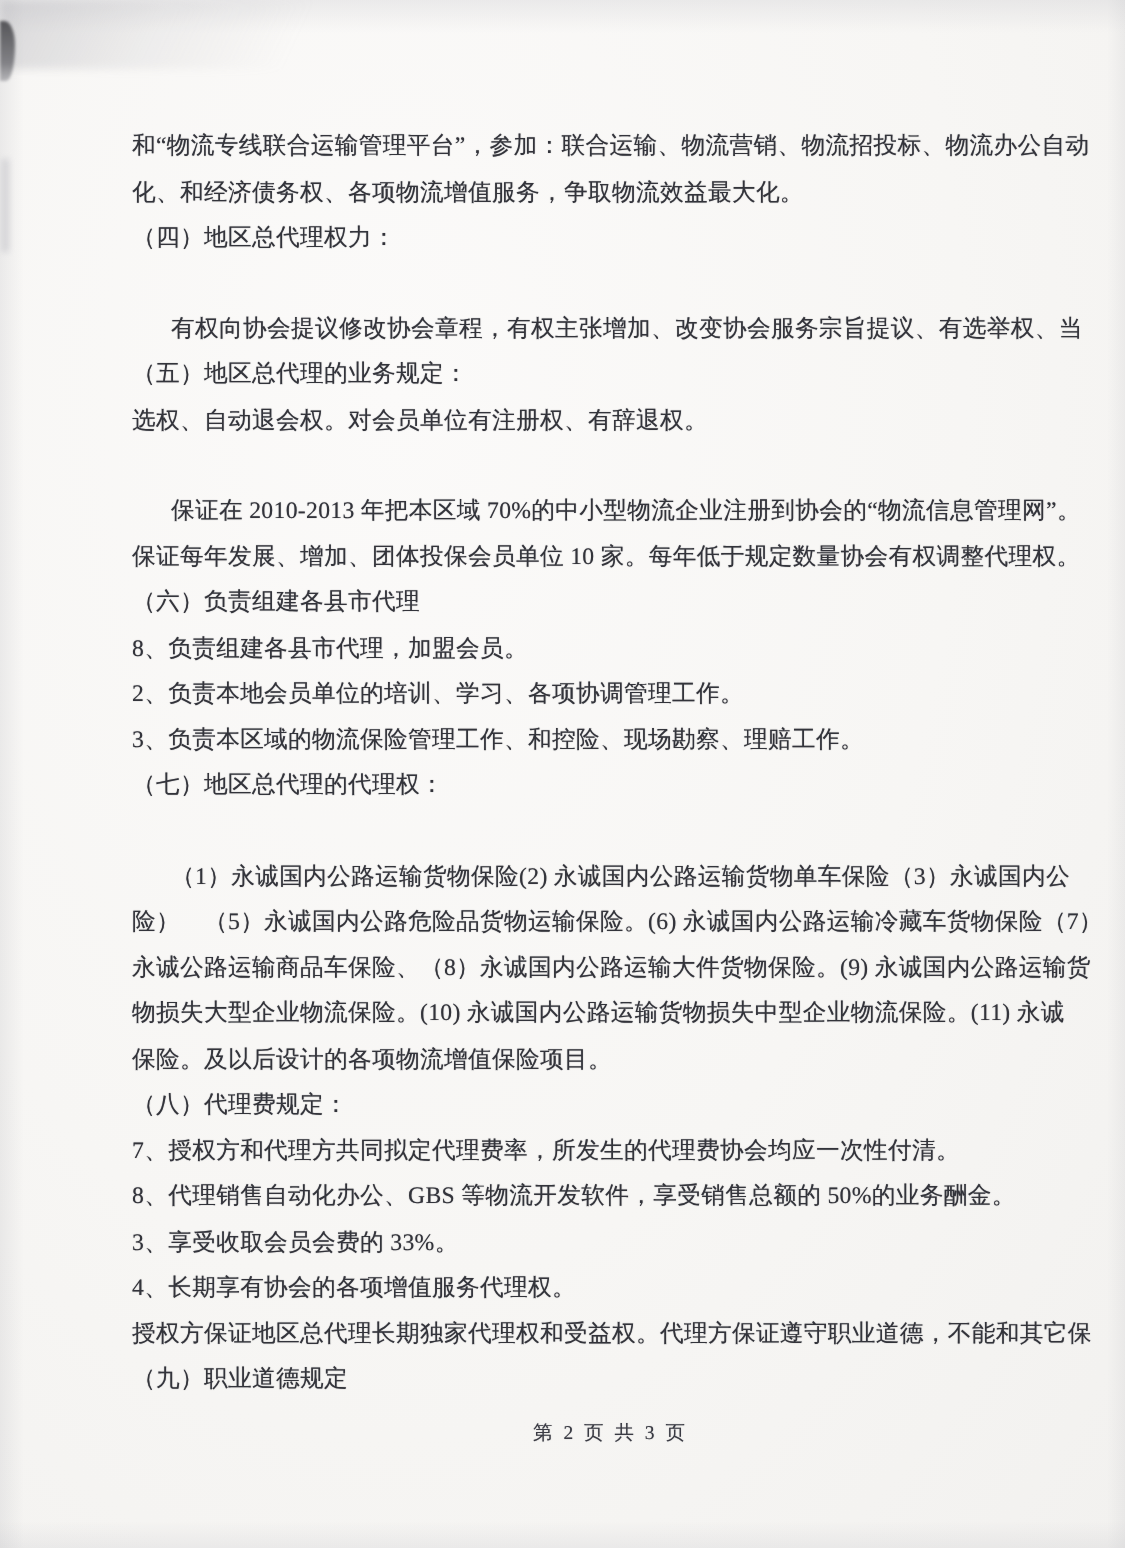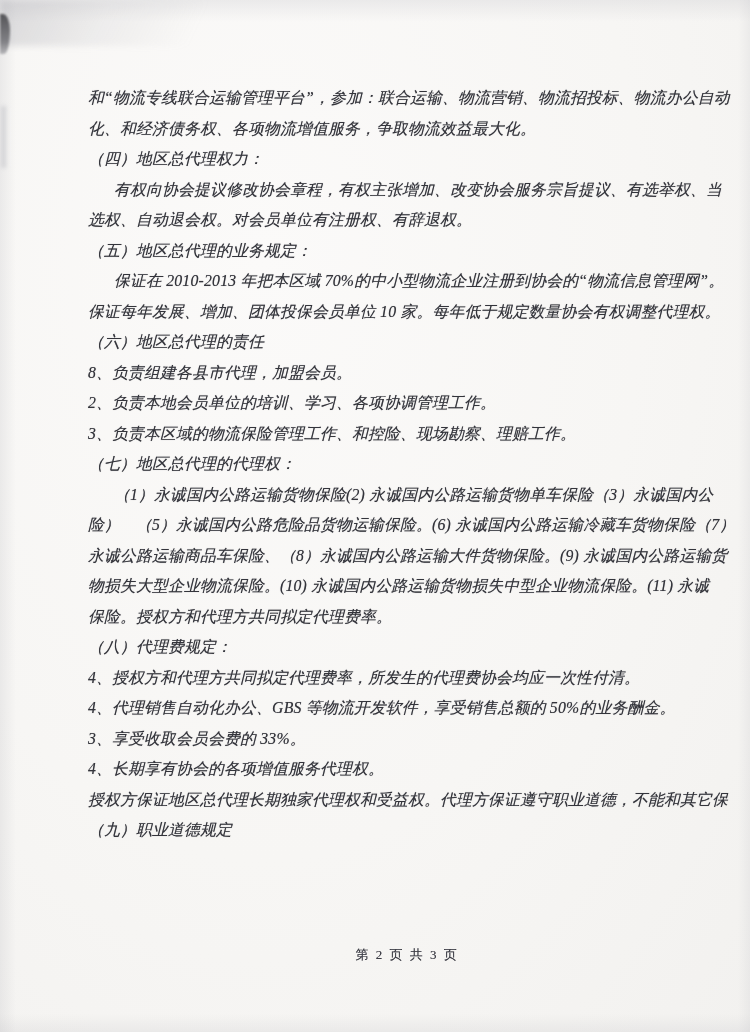--- a/index.html
+++ b/index.html
@@ -29,23 +29,22 @@
     top: 83px;
     width: 608px;
   }
   .line {
     font-size: 15.8px;
     line-height: 30.5px;
     height: 30.5px;
     white-space: nowrap;
     letter-spacing: 0.2px;
     text-shadow: 0 0 0.7px rgba(42,42,50,0.55);
-    font-style: italic;
   }
-  .line.indent { padding-left: 26px; }
+  .line.indent { padding-left: 26px; margin-top: 30px; }
   .page-footer {
     position: absolute;
     top: 946px;
     left: 0;
     width: 750px;
     text-align: center;
     font-size: 13px;
     letter-spacing: 2px;
     color: #3a3b44;
     text-shadow: 0 0 0.6px rgba(42,42,50,0.5);
@@ -84,37 +83,37 @@
 
   <div class="corner-shadow"></div>
   <div class="corner-mark"></div>
   <div class="left-smudge"></div>
 
   <div class="doc-body">
     <div class="line">和“物流专线联合运输管理平台”，参加：联合运输、物流营销、物流招投标、物流办公自动</div>
     <div class="line">化、和经济债务权、各项物流增值服务，争取物流效益最大化。</div>
     <div class="line">（四）地区总代理权力：</div>
     <div class="line indent">有权向协会提议修改协会章程，有权主张增加、改变协会服务宗旨提议、有选举权、当</div>
+    <div class="line">（五）地区总代理的业务规定：</div>
     <div class="line">选权、自动退会权。对会员单位有注册权、有辞退权。</div>
-    <div class="line">（五）地区总代理的业务规定：</div>
     <div class="line indent">保证在 2010-2013 年把本区域 70%的中小型物流企业注册到协会的“物流信息管理网”。</div>
     <div class="line">保证每年发展、增加、团体投保会员单位 10 家。每年低于规定数量协会有权调整代理权。</div>
-    <div class="line">（六）地区总代理的责任</div>
+    <div class="line">（六）负责组建各县市代理</div>
     <div class="line">8、负责组建各县市代理，加盟会员。</div>
     <div class="line">2、负责本地会员单位的培训、学习、各项协调管理工作。</div>
     <div class="line">3、负责本区域的物流保险管理工作、和控险、现场勘察、理赔工作。</div>
     <div class="line">（七）地区总代理的代理权：</div>
     <div class="line indent">（1）永诚国内公路运输货物保险(2) 永诚国内公路运输货物单车保险（3）永诚国内公</div>
     <div class="line">险）　（5）永诚国内公路危险品货物运输保险。(6) 永诚国内公路运输冷藏车货物保险（7）</div>
     <div class="line">永诚公路运输商品车保险、（8）永诚国内公路运输大件货物保险。(9) 永诚国内公路运输货</div>
     <div class="line">物损失大型企业物流保险。(10) 永诚国内公路运输货物损失中型企业物流保险。(11) 永诚</div>
-    <div class="line">保险。授权方和代理方共同拟定代理费率。</div>
+    <div class="line">保险。及以后设计的各项物流增值保险项目。</div>
     <div class="line">（八）代理费规定：</div>
-    <div class="line">4、授权方和代理方共同拟定代理费率，所发生的代理费协会均应一次性付清。</div>
-    <div class="line">4、代理销售自动化办公、GBS 等物流开发软件，享受销售总额的 50%的业务酬金。</div>
+    <div class="line">7、授权方和代理方共同拟定代理费率，所发生的代理费协会均应一次性付清。</div>
+    <div class="line">8、代理销售自动化办公、GBS 等物流开发软件，享受销售总额的 50%的业务酬金。</div>
     <div class="line">3、享受收取会员会费的 33%。</div>
     <div class="line">4、长期享有协会的各项增值服务代理权。</div>
     <div class="line">授权方保证地区总代理长期独家代理权和受益权。代理方保证遵守职业道德，不能和其它保</div>
     <div class="line">（九）职业道德规定</div>
   </div>
 
   <div class="page-footer">第 2 页 共 3 页</div>
 
 </div>
 

